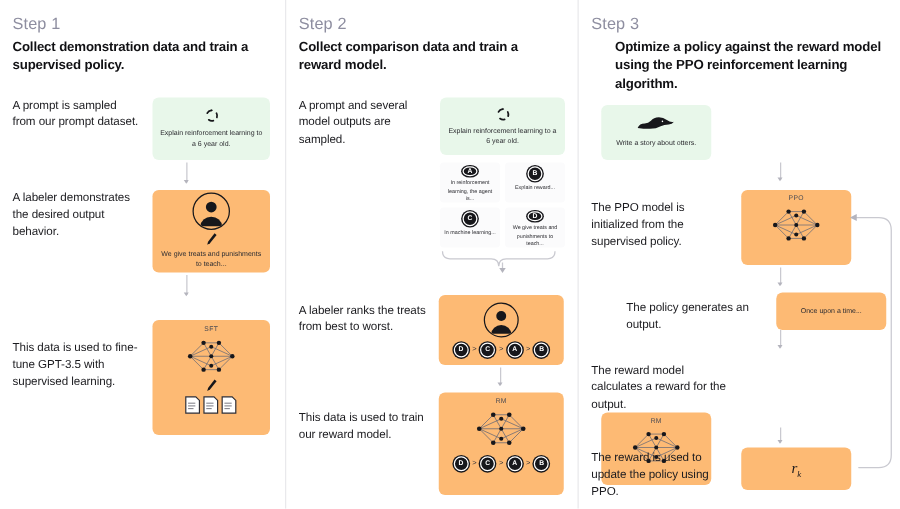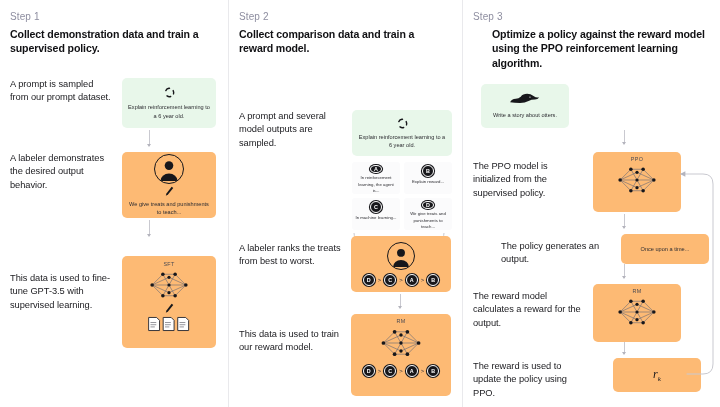--- a/index.html
+++ b/index.html
@@ -27,21 +27,21 @@
     position: relative;
     height: 407px;
     box-sizing: border-box;
     padding: 8px 10px 0 8px;
   }
   .col1 { width: 228px; }
   .col2 { width: 234px; border-left: 1px solid #e9e9ec; }
   .col3 { width: 258px; border-left: 1px solid #e9e9ec; }
 
   .step-label {
-    font-size: 10px;
+    font-size: 13px;
     color: #8e8ea0;
     letter-spacing: 0.12px;
     margin: 3px 0 5px 2px;
     font-weight: 400;
   }
   .step-title {
     font-size: 10.6px;
     font-weight: bold;
     line-height: 1.35;
     color: #111114;
@@ -269,21 +269,21 @@
           </svg>
         </span>
       </div>
     </div>
   </div>
 
   <div class="column col2">
     <div class="step-label">Step 2</div>
     <div class="step-title">Collect comparison data and train a reward model.</div>
 
-    <div class="row" style="top:78px; left:8px; width:218px;margin-top:32px;">
+    <div class="row" style="top:78px; left:8px; width:218px;">
       <div class="caption">A prompt and several model outputs are sampled.</div>
       <div style="margin-left:8px;display:flex;flex-direction:column;align-items:center;">
         <div class="card green" style="width:100px;height:46px;">
           <span>
             <svg width="13" height="13" viewBox="0 0 24 24">
               <g fill="none" stroke="#17171b" stroke-width="2.6" stroke-linecap="round">
                 <path d="M5.2 8.4 A8 8 0 0 1 11 4.2"></path>
                 <path d="M18.8 8.4 A8 8 0 0 1 19.4 14.6"></path>
                 <path d="M14.2 19.4 A8 8 0 0 1 7.4 18.2"></path>
               </g>
@@ -434,21 +434,21 @@
 
     <div class="row" style="top:234px; left:8px; width:244px;margin-left:28px;">
       <div class="caption" style="padding-top:6px;">The policy generates an output.</div>
       <div class="card" style="width:88px;height:30px;margin-left:10px;">
         <div class="card-text">Once upon a time...</div>
       </div>
     </div>
     <div class="arrow-v" style="top:264px; left:161px; height:14px;"></div>
     <div class="arrow-head" style="top:276px; left:158.8px;"></div>
 
-    <div class="row" style="top:284px; left:8px; width:244px;">
+    <div class="row" style="top:284px; left:8px; width:244px;flex-direction:column;">
       <div class="caption" style="padding-top:6px;">The reward model calculates a reward for the output.</div>
       <div class="card" style="width:88px;height:58px;margin-left:10px;padding-top:4px;justify-content:flex-start;">
         <div class="card-label">RM</div>
         <span>
           <svg width="46" height="34" viewBox="0 0 60 44">
             <g stroke="#6b6b76" stroke-width="0.8" fill="none">
               <path d="M8 22 L22 8 L38 8 L52 22 L38 36 L22 36 Z"></path>
               <path d="M8 22 L30 12 L52 22 L30 32 Z"></path>
               <path d="M22 8 L30 22 L38 36 M38 8 L30 22 L22 36"></path>
               <path d="M8 22 L30 22 L52 22"></path>
@@ -464,21 +464,21 @@
                 <circle cx="30" cy="22" r="2.1"></circle>
               <circle cx="30" cy="32" r="2.1"></circle>
             </g>
           </svg>
         </span>
       </div>
     </div>
     <div class="arrow-v" style="top:342px; left:161px; height:12px;"></div>
     <div class="arrow-head" style="top:352px; left:158.8px;"></div>
 
-    <div class="row" style="top:358px; left:8px; width:244px;gap:20px;">
+    <div class="row" style="top:358px; left:8px; width:244px;">
       <div class="caption" style="padding-top:2px;">The reward is used to update the policy using PPO.</div>
       <div class="card" style="width:88px;height:34px;margin-left:10px;">
         <div class="formula">
           <span>r</span><sub>k</sub>
         </div>
       </div>
     </div>
 
     <span class="loop" style="top:168px; left:214px;">
       <svg width="42" height="218" viewBox="0 0 42 218">

